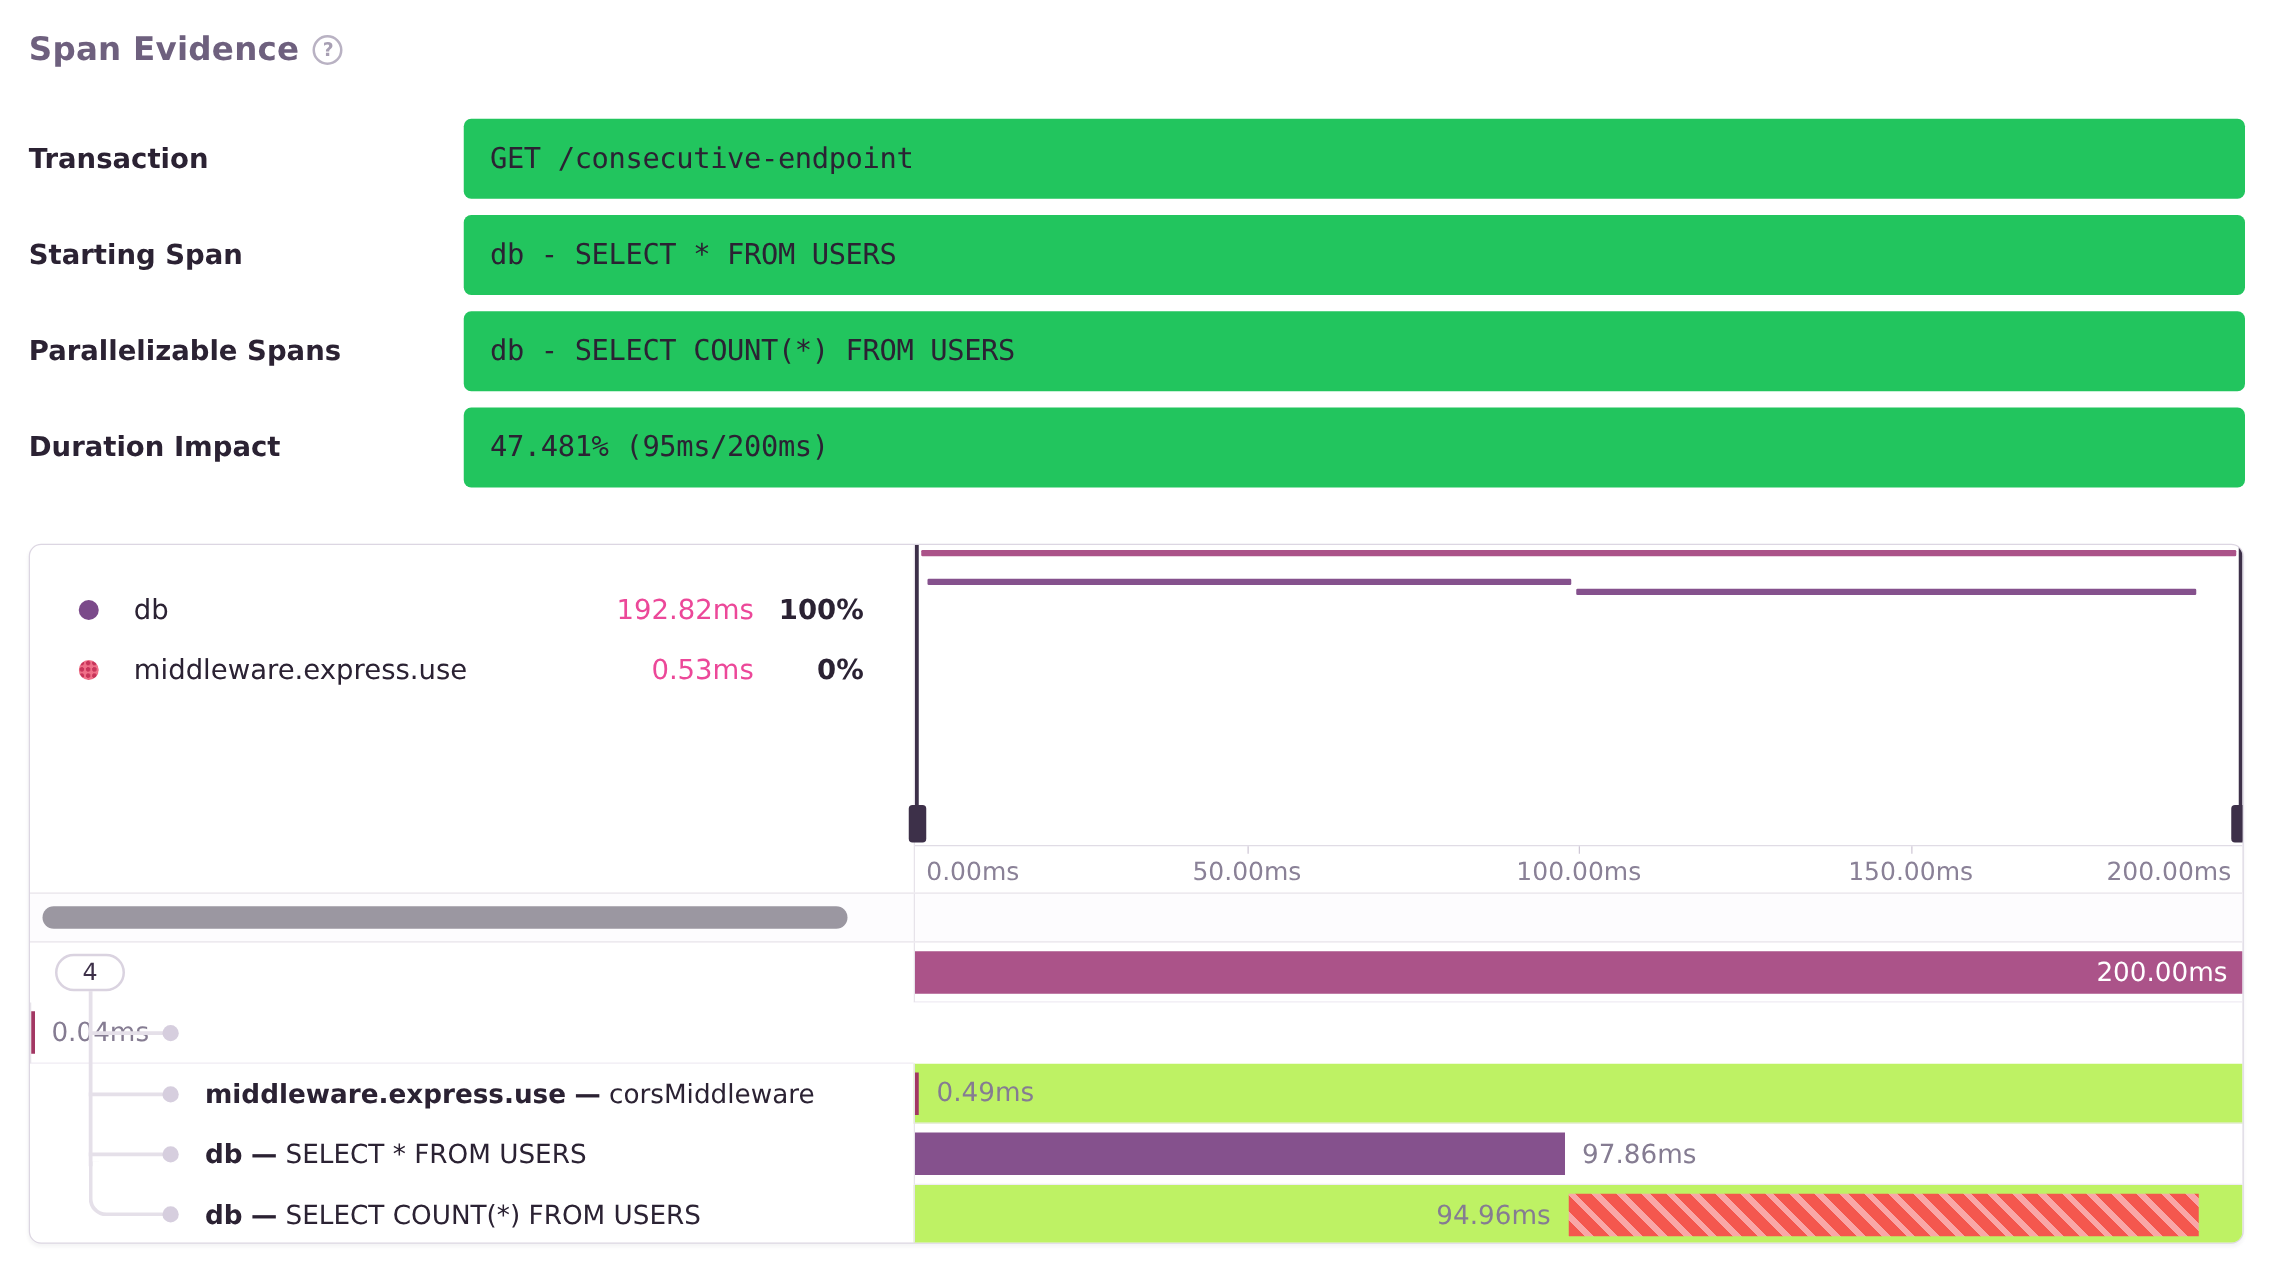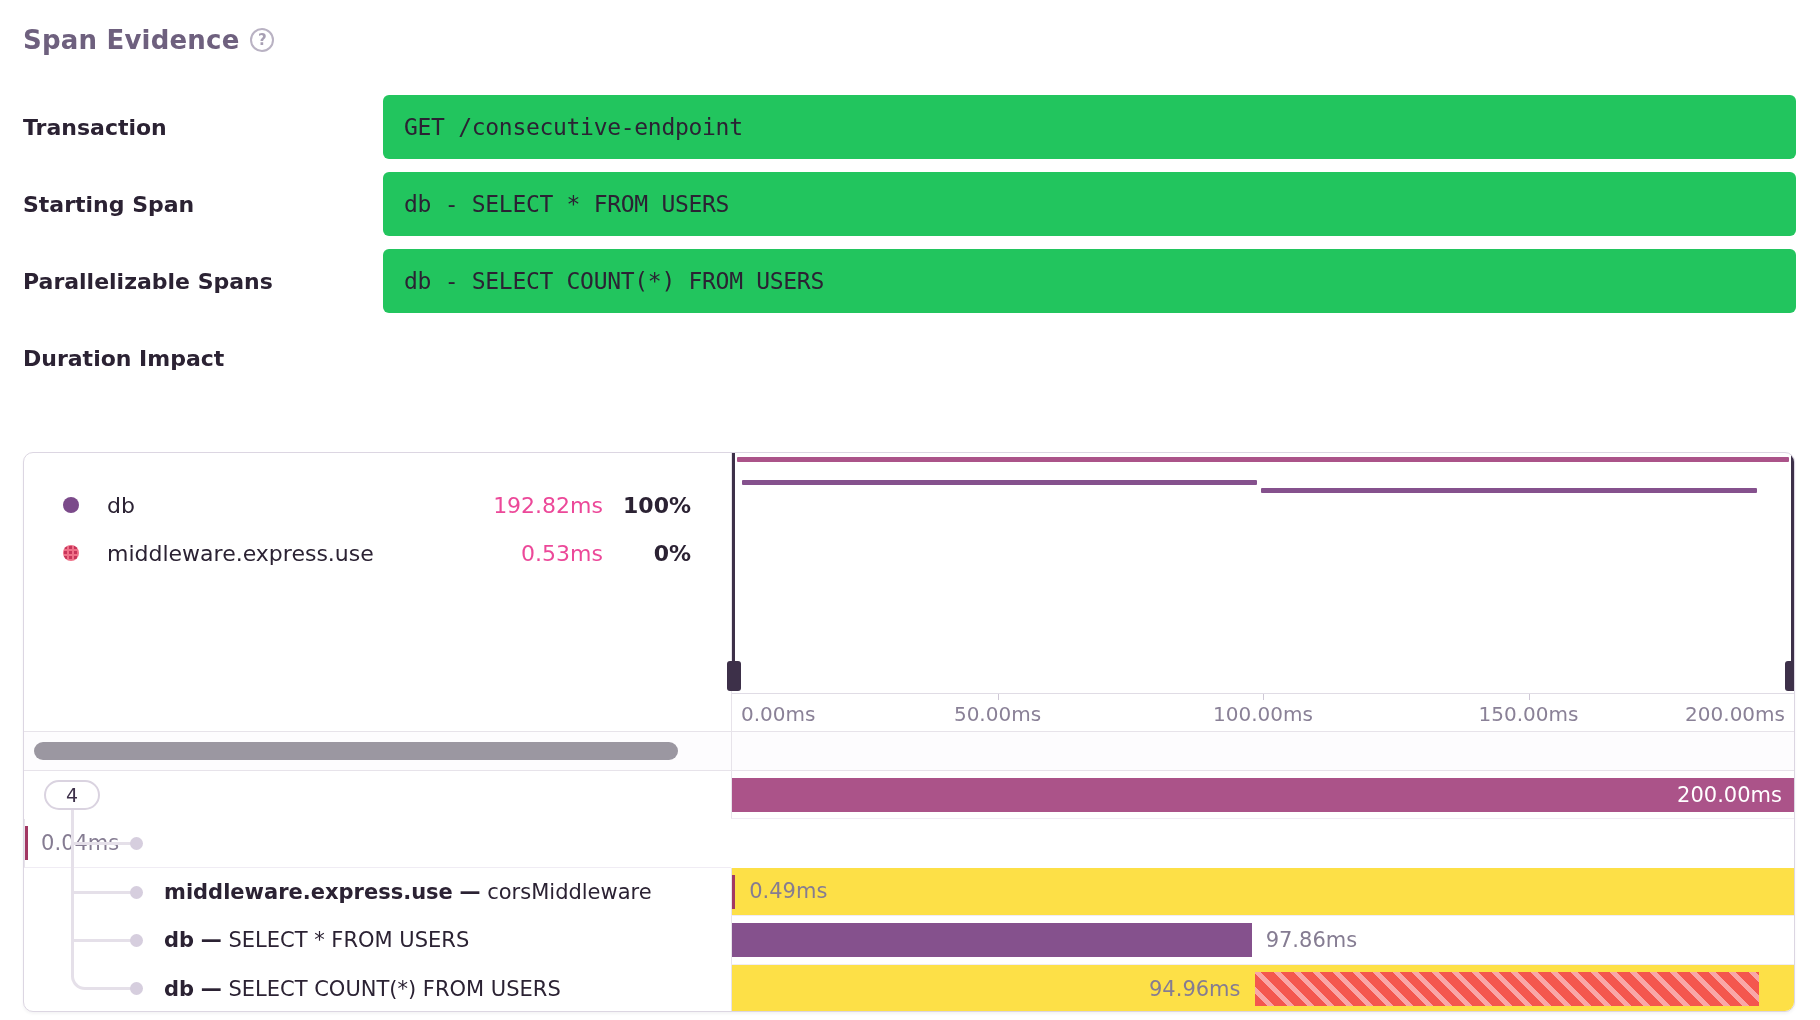--- a/index.html
+++ b/index.html
@@ -10,27 +10,27 @@
     color:#2b2233;-webkit-font-smoothing:antialiased;
   }
   
   .hdr{display:flex;align-items:center;gap:11px;height:36px;margin-bottom:37px;text-align:right;}
   .hdr-title{font-size:26px;font-weight:700;color:#6e607e;letter-spacing:.2px;}
   .help{width:24px;height:24px;border:2px solid #b9b2c3;border-radius:50%;
     display:flex;align-items:center;justify-content:center;
     font-size:15px;font-weight:700;color:#a79fb3;cursor:pointer;box-sizing:border-box;}
   
   .kv{display:grid;grid-template-columns:348px 1fr;align-items:center;
-      height:64px;margin-bottom:13px;gap:12px;}
+      height:64px;margin-bottom:13px;}
   .kv-label{font-size:22px;font-weight:700;color:#2b2233;}
   .kv-value{height:64px;background:#22c55e;border-radius:6px;display:flex;align-items:center;
       padding-left:21px;font-family:"DejaVu Sans Mono","Liberation Mono",monospace;
       font-size:23px;color:#2b2233;letter-spacing:-.3px;}
   
-  .panel{margin-top:62px;width:1772px;height:560px;box-sizing:border-box;
+  .panel{margin-top:45px;width:1772px;height:560px;box-sizing:border-box;
       border:1px solid #dcd6e2;border-radius:10px;overflow:hidden;
       box-shadow:0 2px 3px rgba(43,34,51,.05);
       display:grid;grid-template-columns:707px 1fr;grid-template-rows:278px 40px 1fr;
       background:#fff;}
   
   .legend{padding-top:28px;}
   .legend-row{display:flex;align-items:center;height:48px;padding-left:39px;cursor:pointer;}
   .dot{width:16px;height:16px;border-radius:50%;flex:0 0 auto;}
   .dot-solid{background:#7b4a8a;}
   .dot-dotted{background:
@@ -61,21 +61,21 @@
   .scroll-pill{position:absolute;left:10px;top:10px;width:644px;height:18px;border-radius:9px;
       background:#9b97a1;cursor:grab;}
   .scroll-right{border-left:1px solid #e7e3ea;}
   
   .tree{grid-column:1/3;position:relative;}
   .t-row{display:grid;grid-template-columns:707px 1fr;height:48.4px;}
   .t-left{display:flex;align-items:center;position:relative;z-index:2;}
   .t-right{position:relative;border-left:1px solid #e7e3ea;box-sizing:border-box;
       border-bottom:1px solid #f0ecf4;}
   .t-row:last-child .t-right{border-bottom:none;}
-  .t-right.alt{background:#fde047;}
+  .t-right.alt{background:#bef264;}
   .badge{margin-left:20px;width:56px;height:30px;border:2px solid #dad3e0;border-radius:16px;
       display:flex;align-items:center;justify-content:center;background:#fff;
       font-size:19px;color:#3d3049;box-sizing:border-box;cursor:pointer;}
   .t-text{font-size:21px;white-space:nowrap;}
   .t-text .op{font-weight:700;}
   .root-text{margin-left:19px;}
   .child-text{margin-left:140px;}
   .sep{font-weight:700;}
   
   .conn{position:absolute;z-index:1;background:#e5e0e9;}
@@ -109,20 +109,21 @@
 <div class="kv">
   <div class="kv-label">Starting Span</div>
   <div class="kv-value">db - SELECT * FROM USERS</div>
 </div>
 <div class="kv">
   <div class="kv-label">Parallelizable Spans</div>
   <div class="kv-value">db - SELECT COUNT(*) FROM USERS</div>
 </div>
 <div class="kv">
   <div class="kv-label">Duration Impact</div>
+  <div class="kv-value">47.481% (95ms/200ms)</div>
 </div>
 
 <div class="panel">
 
   <div class="legend">
     <div class="legend-row">
       <span class="dot dot-solid"></span>
       <span class="lname">db</span>
       <span class="ldur">192.82ms</span>
       <span class="lpct">100%</span>

